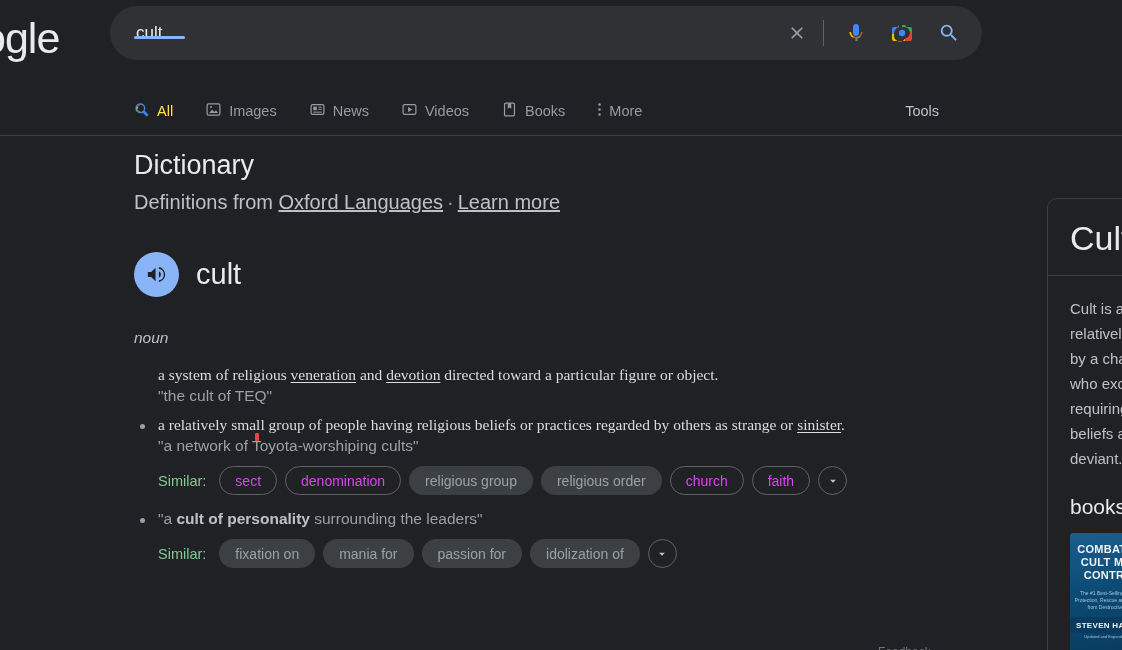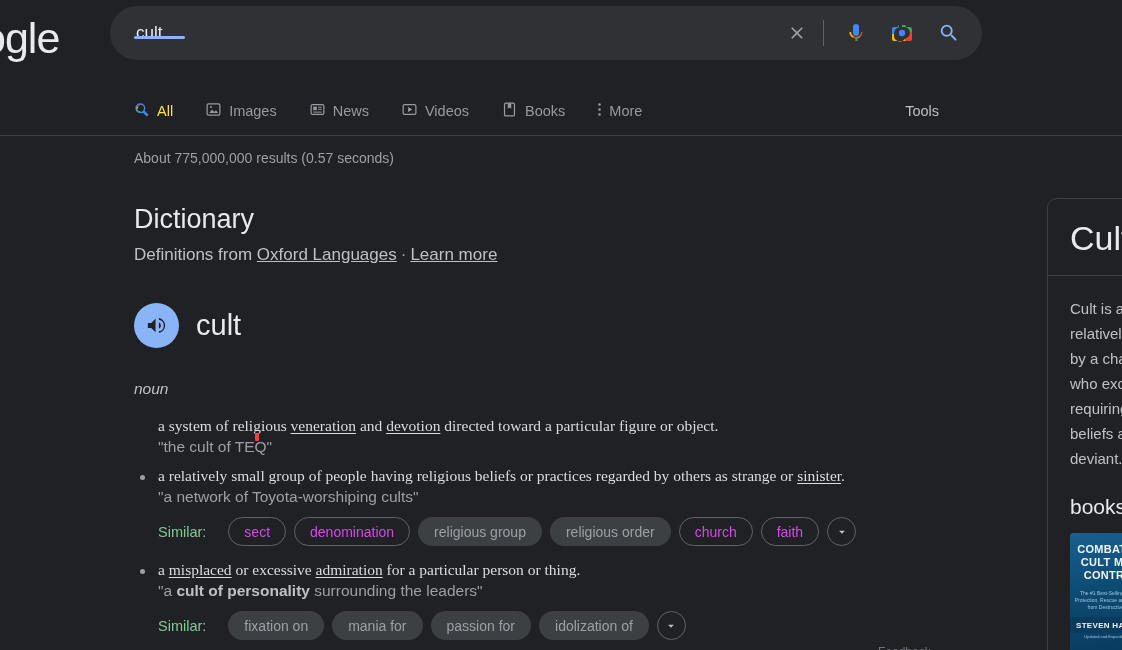--- a/index.html
+++ b/index.html
@@ -67,21 +67,21 @@
     display: flex; align-items: center; color: #bdc1c6; font-size: 14.5px; cursor: pointer;
   }
   .nav-rule { position: absolute; left: 0; top: 135px; width: 1122px; height: 1px; background: #3c4043; }
 
   
   .results { position: absolute; left: 134px; top: 150px; width: 900px; }
 
   .result-count { color: #9aa0a6; font-size: 14px; margin: 0 0 38px 0; }
 
   .dict-title { color: #e8eaed; font-size: 27px; font-weight: 400; margin: 0 0 10px 0; }
-  .dict-source { color: #bdc1c6; font-size: 17px; margin: 0 0 38px 0; }
+  .dict-source { color: #bdc1c6; font-size: 20px; margin: 0 0 38px 0; }
   .dict-source a { color: #bdc1c6; text-decoration: underline; cursor: pointer; }
   .dot-sep { padding: 0 4px; color: #9aa0a6; }
 
   .word-row { display: flex; align-items: center; gap: 17px; margin-bottom: 32px; }
   .speaker {
     width: 45px; height: 45px; border-radius: 50%;
     background: #8ab4f8; display: flex; align-items: center; justify-content: center;
     cursor: pointer; flex: 0 0 auto;
   }
   .word { color: #e8eaed; font-size: 29px; font-weight: 400; }
@@ -94,21 +94,21 @@
     position: absolute; left: 6px; top: 9px; width: 5px; height: 5px;
     background: #9aa0a6; border-radius: 50%;
   }
   .sense.nobullet { padding-left: 24px; }
   .sense-text { color: #dadce0; font-size: 15.5px; line-height: 20px; font-family: Liberation Serif, serif; }
   .sense-text u { text-decoration: underline; text-underline-offset: 2px; cursor: pointer; }
   .sense-ex { color: #9aa0a6; font-size: 15.5px; line-height: 20px; margin-top: 1px; }
   .sense-ex b { color: #bdc1c6; font-weight: 700; }
 
   .similar-row { display: flex; align-items: center; gap: 8px; margin: 10px 0 14px 0; flex-wrap: nowrap; }
-  .similar-label { color: #81c995; font-size: 14.5px; margin-right: 14px; }
+  .similar-label { color: #81c995; font-size: 14.5px; margin-right: 5px; }
   .chip {
     height: 29px; display: flex; align-items: center; padding: 0 15px;
     border-radius: 15px; font-size: 14px; cursor: pointer; white-space: nowrap;
   }
   .chip.outline { border: 1px solid #5f6368; color: #d946ef; background: transparent; }
   .chip.filled { border: 1px solid transparent; background: #3c4043; color: #9aa0a6; }
   .chip-expand {
     width: 29px; height: 29px; border-radius: 50%; border: 1px solid #5f6368;
     display: flex; align-items: center; justify-content: center; cursor: pointer; flex: 0 0 auto;
   }
@@ -265,21 +265,20 @@
 
       </div>
       <div class="tools-btn">Tools</div>
     </div>
     <div class="nav-underline"></div>
     <div class="nav-rule"></div>
   </div>
 
   <div class="results">
 
-    <div class="result-count">About 775,000,000 results (0.57 seconds)</div>
 
     <div>
       <div class="dict-title">Dictionary</div>
 
       <div class="dict-source">
         <span>Definitions from</span>
         <a>Oxford Languages</a><span class="dot-sep">·</span><a>Learn more</a>
       </div>
 
       <div class="word-row">
@@ -312,21 +311,20 @@
               <span class="chip outline">faith</span>
               <span class="chip-expand">
                 <svg width="14" height="14" viewBox="0 0 24 24">
                   <path d="M7 10l5 5 5-5z" fill="#bdc1c6"></path>
                 </svg>
               </span>
             </div>
           </li>
           <li class="sense">
             <span class="bullet"></span>
-            <div class="sense-text"><span>a </span><u>misplaced</u><span> or excessive </span><u>admiration</u><span> for a particular person or thing.</span></div>
             <div class="sense-ex"><span>"a </span><b>cult of personality</b><span> surrounding the leaders"</span></div>
             <div class="similar-row">
               <span class="similar-label">Similar:</span>
               <span class="chip filled">fixation on</span>
               <span class="chip filled">mania for</span>
               <span class="chip filled">passion for</span>
               <span class="chip filled">idolization of</span>
               <span class="chip-expand">
                 <svg width="14" height="14" viewBox="0 0 24 24">
                   <path d="M7 10l5 5 5-5z" fill="#bdc1c6"></path>

